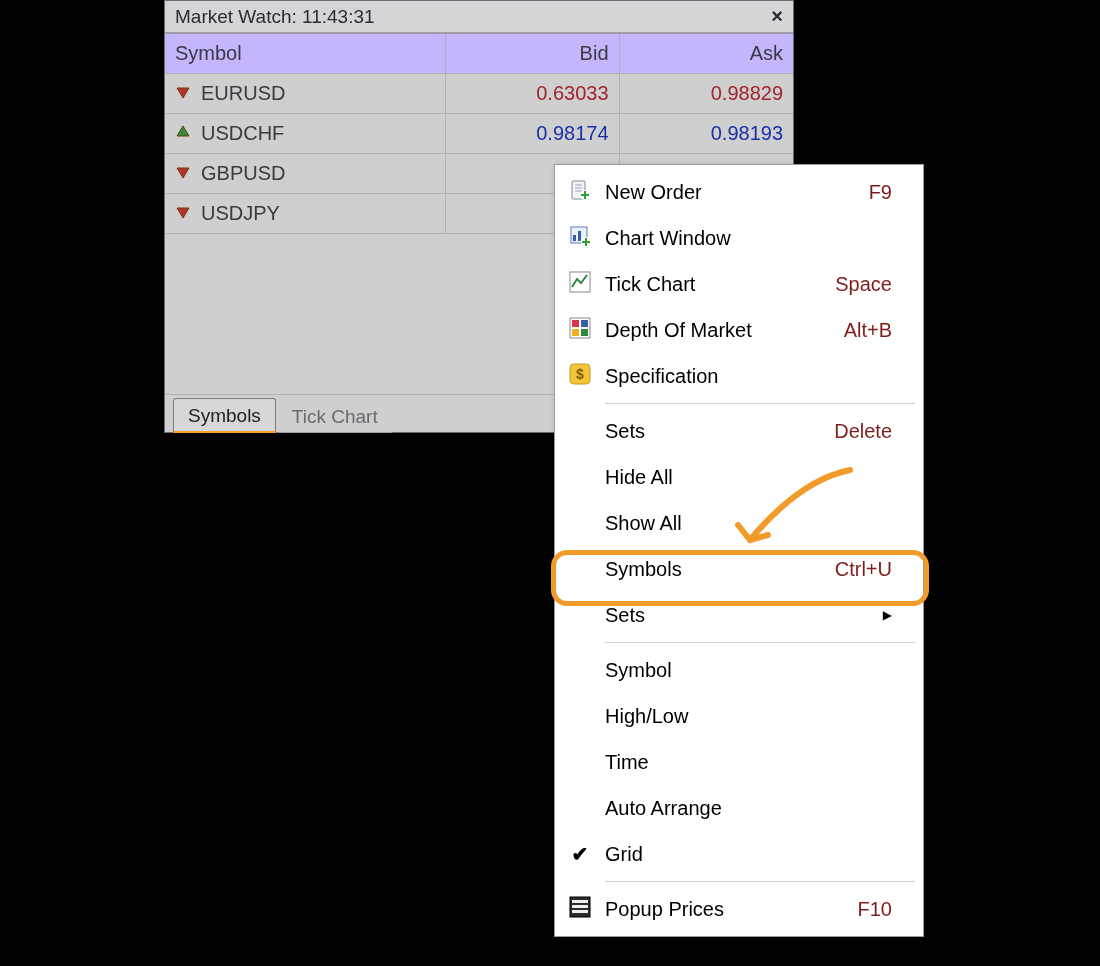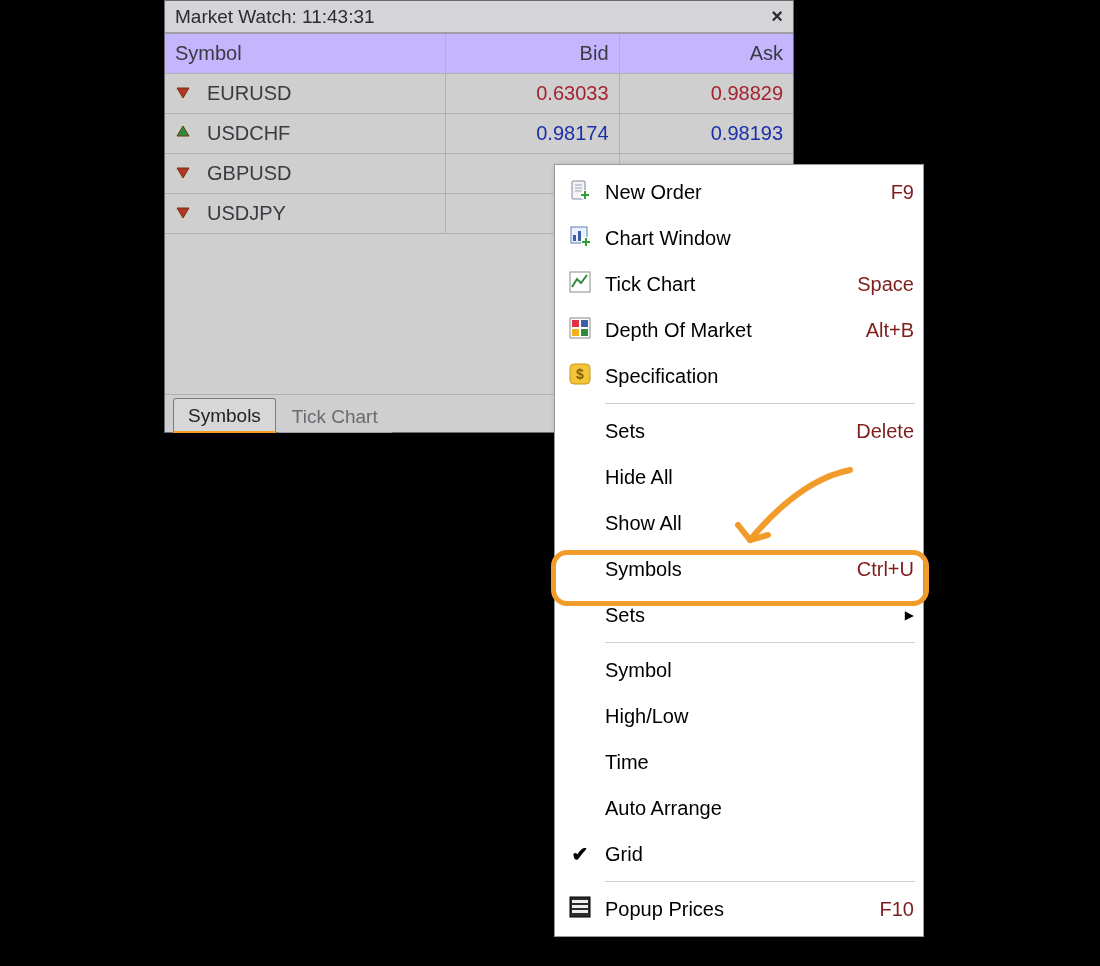--- a/index.html
+++ b/index.html
@@ -60,21 +60,21 @@
     font-weight: normal;
     color: #3a3a44;
     background: #c4b5fd;
     border-top: 1px solid #9a9aa4;
   }
   .col-symbol { width: 280px; }
   .col-num { text-align: right !important; }
   .col-split { border-left: 1px solid #b0b0b6; }
   .sym-cell {
     display: flex;
-    gap: 16px;
+    gap: 10px;
     color: #3a3a40;
   }
   .arrow { width:16px; height:16px; display:inline-block; }
   .blank-rows { height: 160px; background:#cfcfcf; }
 
   .red  { color:#a32430; }
   .blue { color:#1b2fa9;margin-left:28px; }
 
   .tabs {
     height: 38px;
@@ -112,21 +112,21 @@
     width: 370px;
     background: #fff;
     border: 1px solid #9a9a9a;
     box-shadow: 2px 2px 6px rgba(0,0,0,.25);
     padding: 4px 0;
   }
   .menu-item {
     display: flex;
     align-items: center;
     height: 46px;
-    padding: 0 9px 0 0;
+    padding: 0 31px 0 0;
     cursor: default;
   }
   .menu-item .icon-slot {
     width: 50px;
     display:flex;
     align-items:center;
     justify-content:center;
   }
   .menu-item .label { flex: 1; color:#000; }
   .menu-item .shortcut { color:#7f1d1d; margin-left: 10px; }

